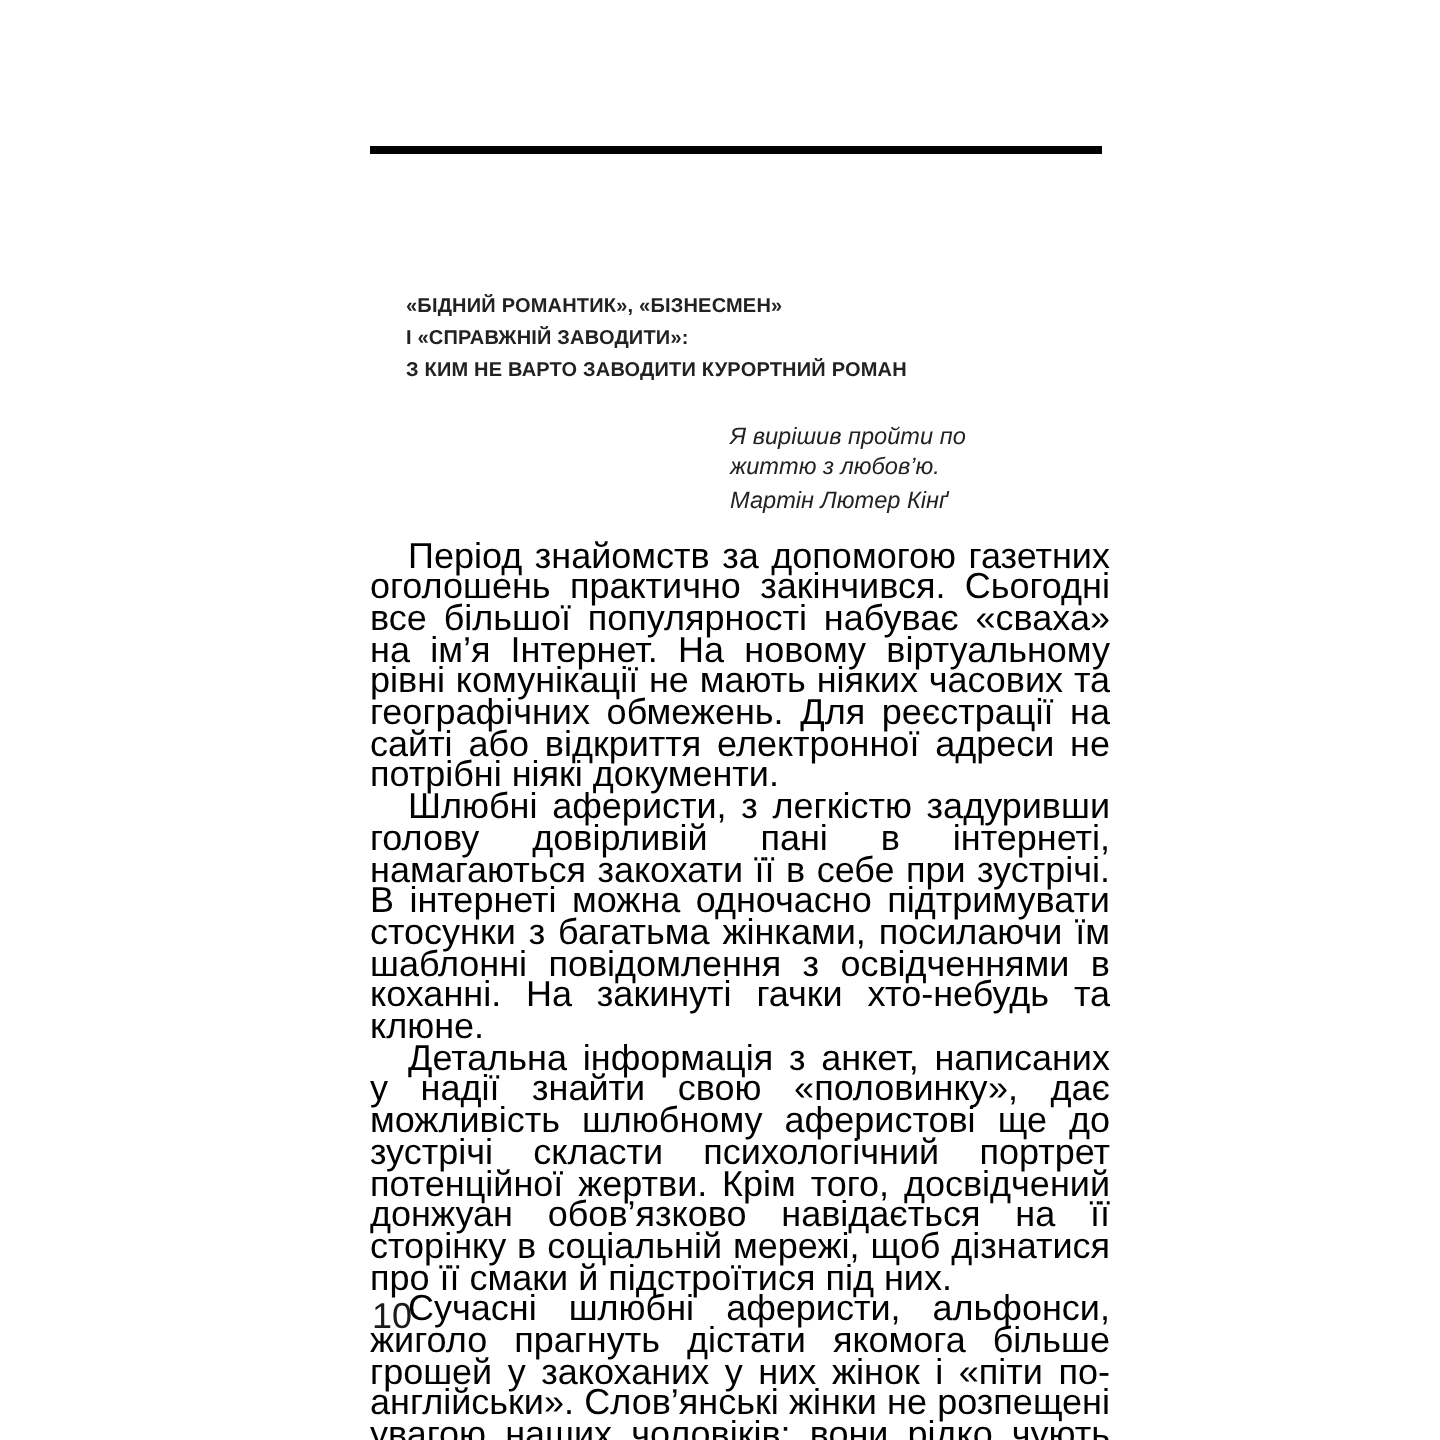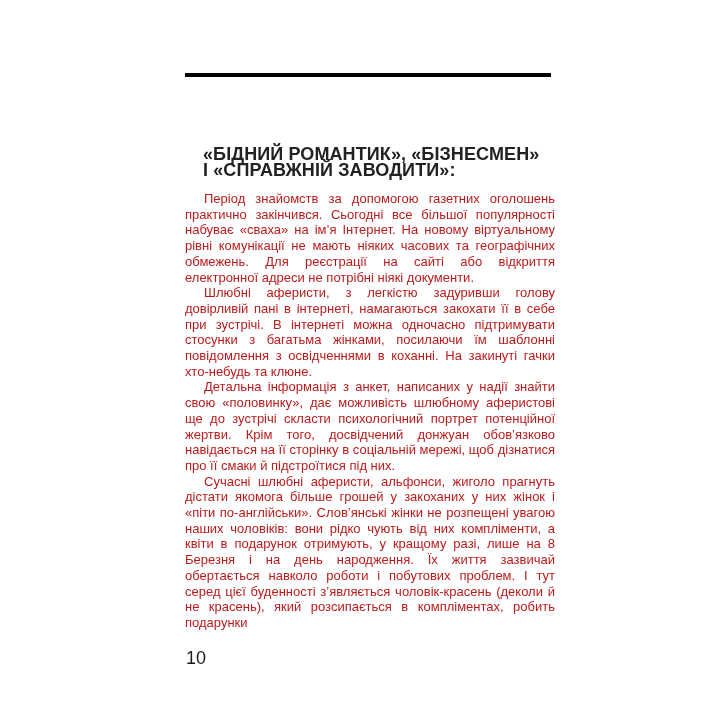--- a/index.html
+++ b/index.html
@@ -26,21 +26,21 @@
   }
   .content {
     position: absolute;
     left: 185px;
     top: 146px;
     width: 370px;
   }
   .chapter-heading {
     padding-left: 18px;
     font-weight: bold;
-    font-size: 18px;
+    font-size: 10px;
     line-height: 16px;
     color: #222222;
     letter-spacing: 0.1px;
   }
   .epigraph {
     margin-top: 17px;
     margin-left: auto;
     margin-right: 38px;
     width: 152px;
     font-style: italic;
@@ -51,23 +51,23 @@
   .epigraph .attribution {
     margin-top: 3px;
   }
   .body-text {
     margin-top: 13px;
   }
   .body-text p {
     margin: 0;
     text-align: justify;
     text-indent: 19px;
-    font-size: 13px;
+    font-size: 18px;
     line-height: 15.7px;
-    color: #b91c1c;
+    color: #000000;
   }
   .page-number {
     position: absolute;
     left: 186px;
     top: 648px;
     font-size: 18px;
     color: #1c1c1c;
   }
 </style>
 </head>
@@ -75,22 +75,27 @@
 
 <div class="page">
 
   <div class="top-rule"></div>
 
   <div class="content">
 
     <div class="chapter-heading">
       <div>«БІДНИЙ РОМАНТИК», «БІЗНЕСМЕН»</div>
       <div>І «СПРАВЖНІЙ ЗАВОДИТИ»:</div>
+      <div>З КИМ НЕ ВАРТО ЗАВОДИТИ КУРОРТНИЙ РОМАН</div>
     </div>
 
+    <div class="epigraph">
+      <div>Я вирішив пройти по життю з любов’ю.</div>
+      <div class="attribution">Мартін Лютер Кінґ</div>
+    </div>
 
     <div class="body-text">
       <p>Період знайомств за допомогою газетних оголошень практично закінчився. Сьогодні все більшої популярності набуває «сваха» на ім’я Інтернет. На новому віртуальному рівні комунікації не мають ніяких часових та географічних обмежень. Для реєстрації на сайті або відкриття електронної адреси не потрібні ніякі документи.</p>
       <p>Шлюбні аферисти, з легкістю задуривши голову довірливій пані в інтернеті, намагаються закохати її в себе при зустрічі. В інтернеті можна одночасно підтримувати стосунки з багатьма жінками, посилаючи їм шаблонні повідомлення з освідченнями в коханні. На закинуті гачки хто-небудь та клюне.</p>
       <p>Детальна інформація з анкет, написаних у надії знайти свою «половинку», дає можливість шлюбному аферистові ще до зустрічі скласти психологічний портрет потенційної жертви. Крім того, досвідчений донжуан обов’язково навідається на її сторінку в соціальній мережі, щоб дізнатися про її смаки й підстроїтися під них.</p>
       <p>Сучасні шлюбні аферисти, альфонси, жиголо прагнуть дістати якомога більше грошей у закоханих у них жінок і «піти по-англійськи». Слов’янські жінки не розпещені увагою наших чоловіків: вони рідко чують від них компліменти, а квіти в подарунок отримують, у кращому разі, лише на 8 Березня і на день народження. Їх життя зазвичай обертається навколо роботи і побутових проблем. І тут серед цієї буденності з’являється чоловік-красень (деколи й не красень), який розсипається в компліментах, робить подарунки</p>
     </div>
 
   </div>
 

